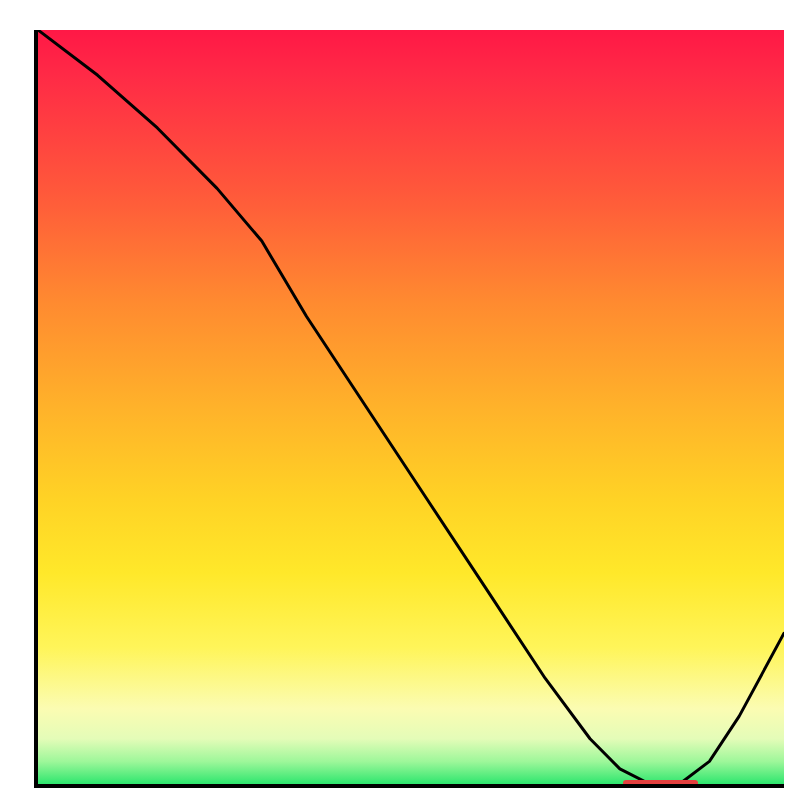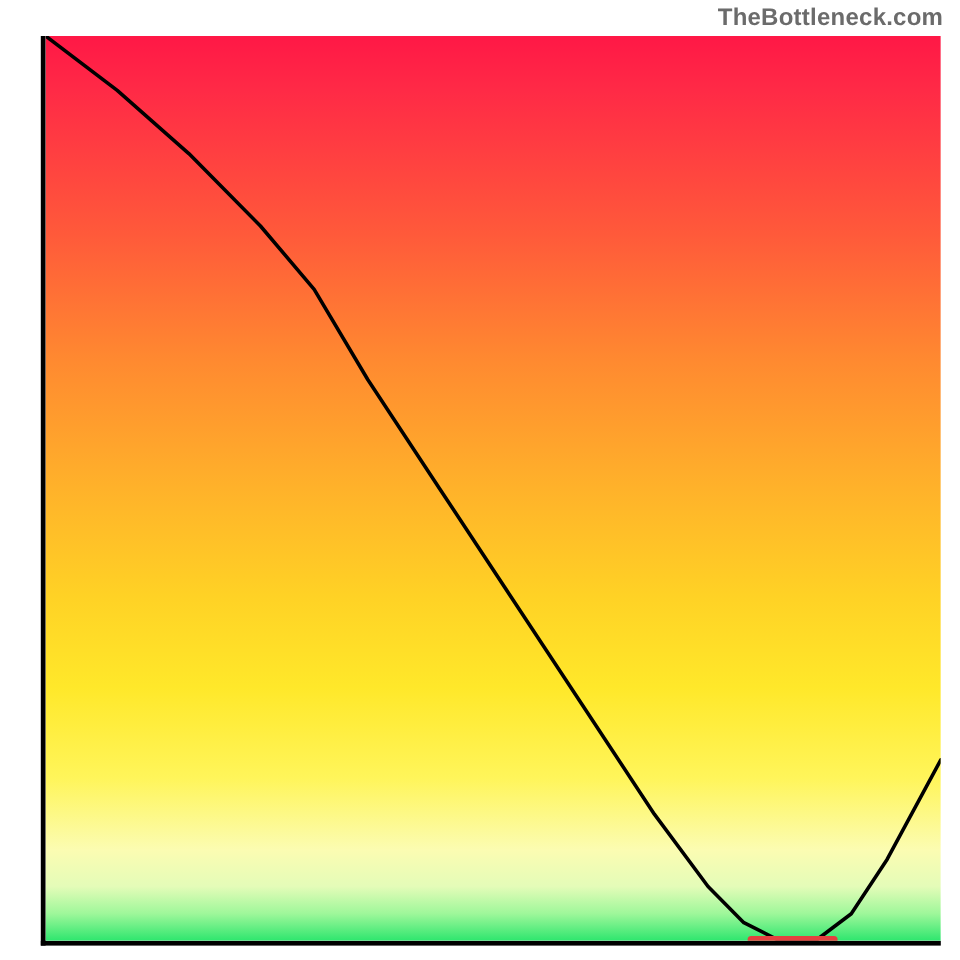--- a/index.html
+++ b/index.html
@@ -69,21 +69,20 @@
     height: 6px;
     background: #e4403f;
     border-radius: 3px;
   }
 </style>
 </head>
 <body>
 
 <div class="frame">
 
-  <div class="attribution">TheBottleneck.com</div>
 
   <div class="plot">
     <div class="gradient"></div>
 
     <svg class="curve" viewBox="0 0 750 758" preserveAspectRatio="none">
       <path id="curve-path" fill="none" stroke="#000000" stroke-width="3" stroke-linecap="round" stroke-linejoin="round" d="M0.0 0.0 L60.0 45.5 L120.0 98.5 L180.0 159.2 L225.0 212.2 L270.0 288.0 L330.0 379.0 L390.0 470.0 L450.0 560.9 L510.0 651.9 L555.0 712.5 L585.0 742.8 L615.0 758.0 L645.0 758.0 L675.0 735.3 L705.0 689.8 L750.0 606.4"></path>
     </svg>
 
     <div id="trough" class="trough-marker" style="left: 585px; width: 75px; top: 750.452px; background: rgb(228, 64, 63);"></div>
   </div>

